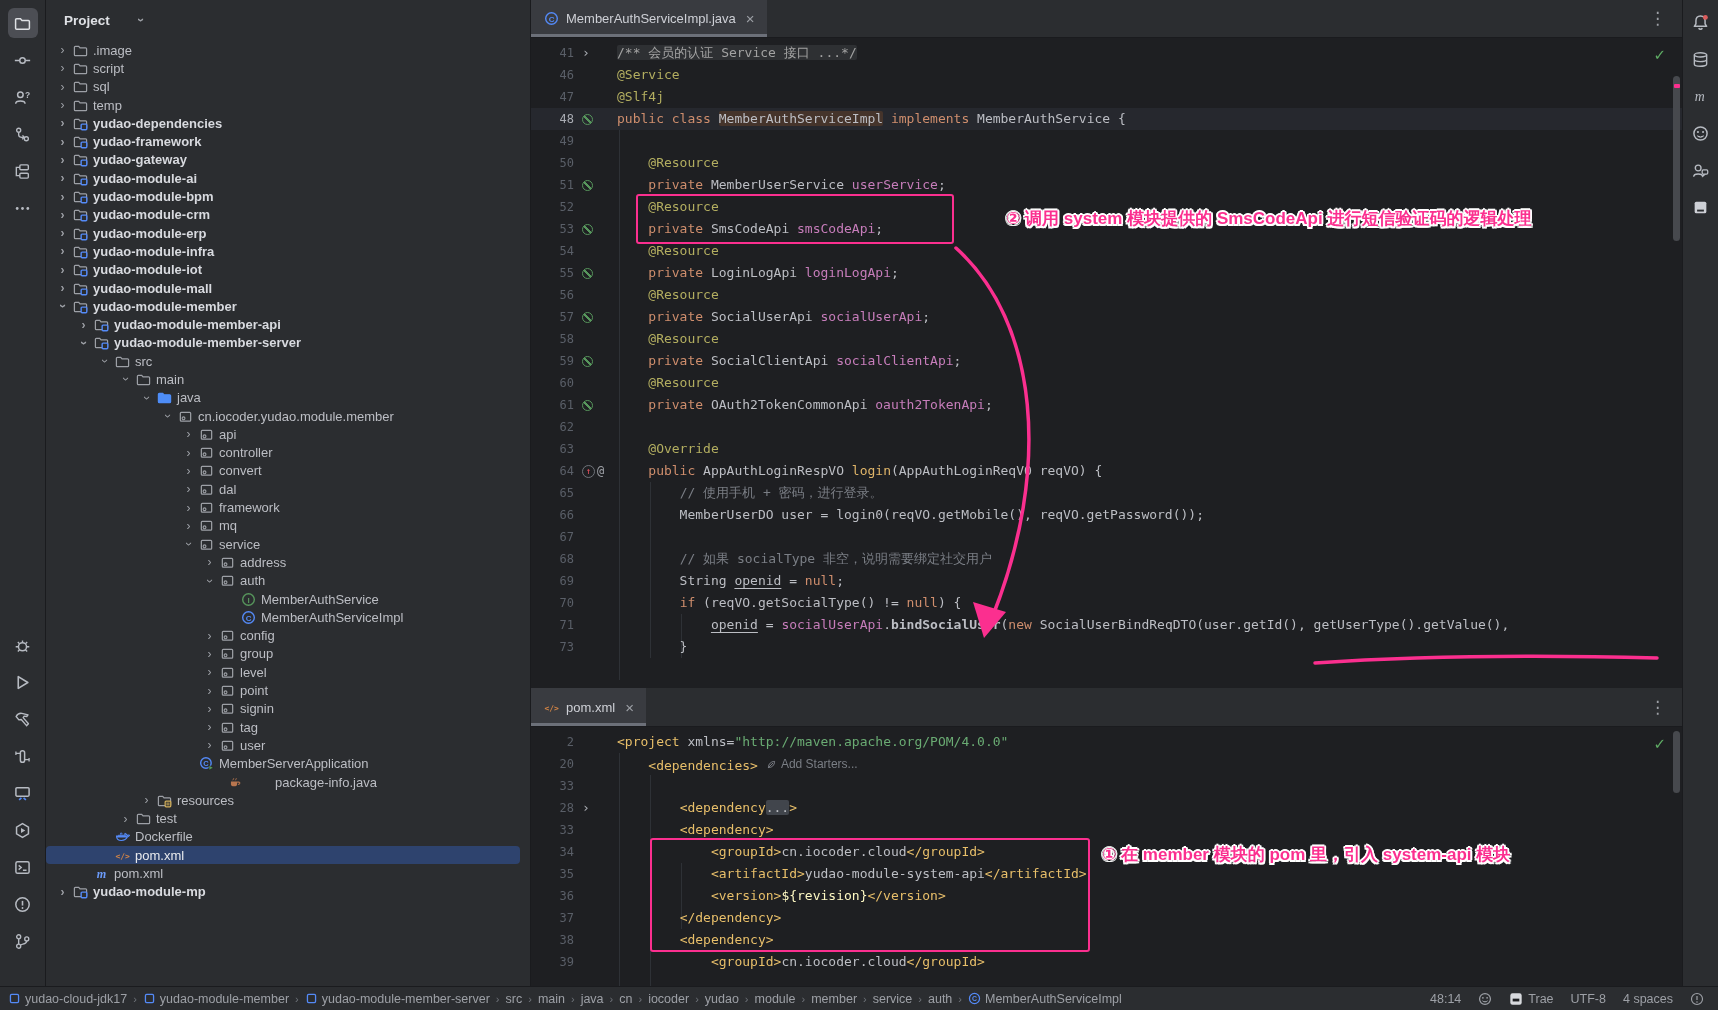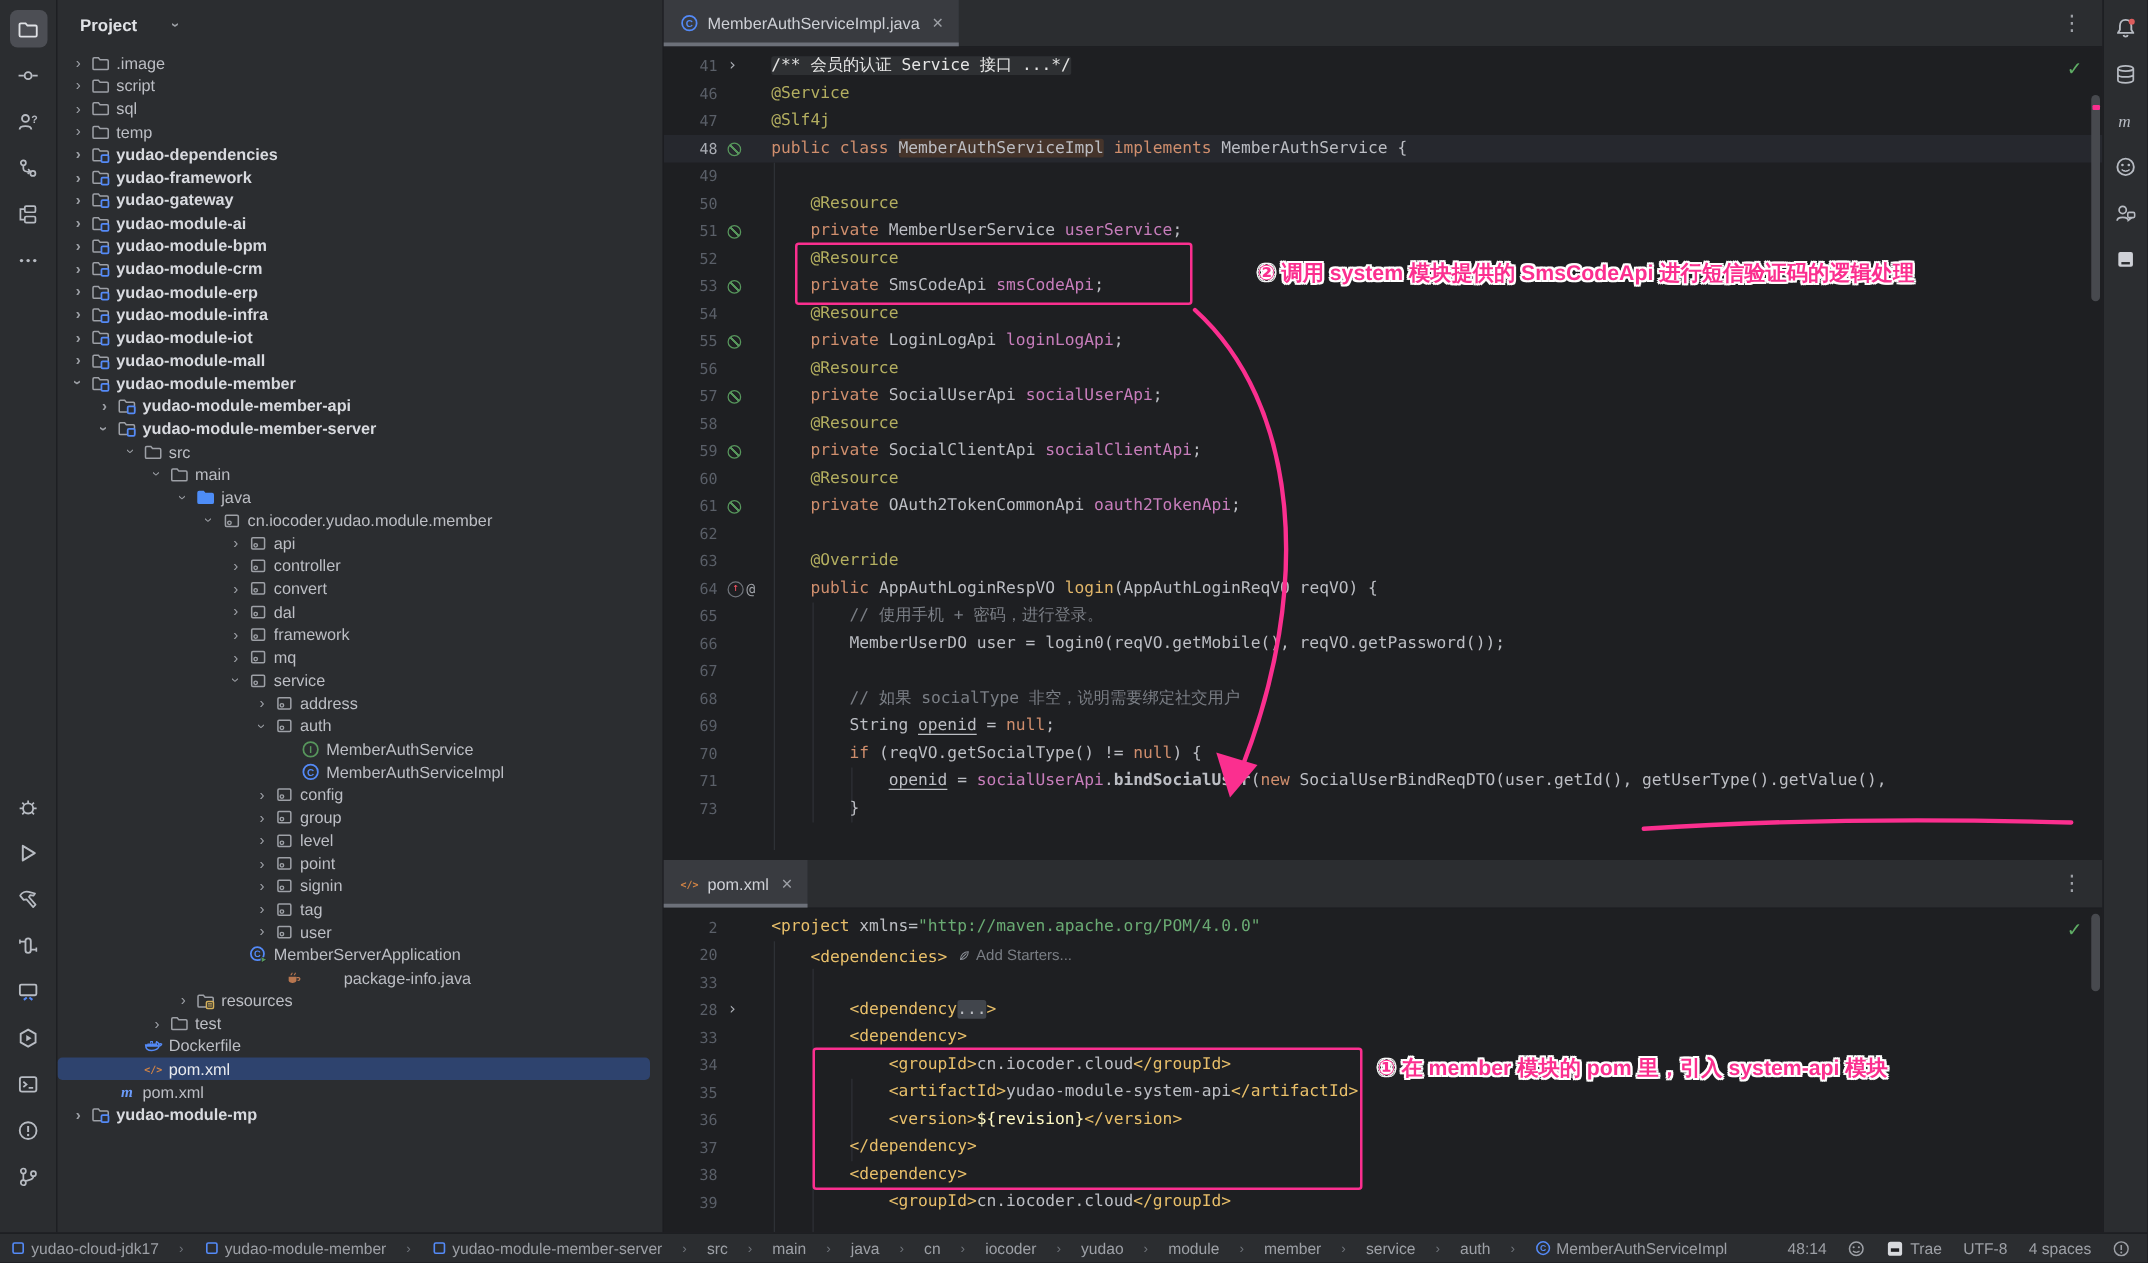--- a/index.html
+++ b/index.html
@@ -41,21 +41,21 @@
 .code-area{position:absolute;left:0;right:0;overflow:hidden;font-family:"DejaVu Sans Mono","Liberation Mono",monospace;font-size:13px;padding-top:4px}
 #java-code{top:38px;height:650px}
 #pom-code{top:727px;height:259px}
 .cl{position:relative;height:22px;line-height:22px;display:flex;white-space:pre}
 .cl.cur{background:#26282E}
 .cl .ln{width:49px;flex:none;text-align:right;color:#5A5F68;font-size:12px;padding-right:6px}
 .cl.cur .ln{color:#A9ACB3}
 .cl .gut{width:37px;flex:none;display:flex;align-items:center;gap:2px;padding-left:2px}
 .cl .txt{flex:1}
 .pln{color:#BCBEC4}.kw{color:#CF8E6D}.ann{color:#B3AE60}.fld{color:#C77DBB}.cmt{color:#7A7E85}
-.cmtf{color:#e5e5e5;background:rgba(130,135,145,.16);border-radius:2px}
+.cmtf{color:#a3a3a3;background:rgba(130,135,145,.16);border-radius:2px}
 .str{color:#6AAB73}.tag{color:#E8BF6A}.tpl{color:#fef9c3}.mth{color:#E0B569}
 .mthc{color:#BCBEC4;font-weight:700}
 .und{color:#BCBEC4;text-decoration:underline;text-underline-offset:2.5px}
 .hlid{color:#BCBEC4;background:#45342B;border-radius:2px}
 .foldbg{color:#BCBEC4;background:#41454C;border-radius:2px}
 .fa{color:#ABAEB5;font-size:13px}
 .bean{width:11px;height:11px;flex:none;border:1.6px solid #57965C;border-radius:50%;display:inline-block;background:linear-gradient(45deg,transparent 44%,#57965C 44%,#57965C 58%,transparent 58%)}
 .ovr{width:13px;height:13px;flex:none;border:1.4px solid #6F737A;border-radius:50%;color:#F75464;font-size:9px;line-height:11px;text-align:center;display:inline-block}
 .at{color:#9DA0A6;font-size:12px}
 .inlay{color:#7A7E85;font-size:12px;margin-left:8px;display:inline-flex;align-items:center;gap:4px;font-family:"Liberation Sans",sans-serif}
@@ -65,21 +65,21 @@
 .sthumb{position:absolute;width:7px;border-radius:4px;background:#47494E}
 .smark{position:absolute;width:6px;height:4px;background:var(--pink);border-radius:1px}
 .pinkbox{position:absolute;border:2.5px solid var(--pink);border-radius:3px;z-index:20;pointer-events:none}
 
 
 #right-toolbar{position:absolute;left:1682px;top:0;width:36px;height:986px;background:var(--panel);border-left:1px solid var(--line);display:flex;flex-direction:column;gap:13px;padding-top:10px;align-items:center}
 #right-toolbar .tbtn{width:28px;height:24px}
 
 
 #status-bar{position:absolute;left:0;top:986px;width:1718px;height:24px;background:var(--panel);border-top:1px solid var(--line);display:flex;align-items:center;padding:0 14px 0 8px;font-size:12.5px;color:#9DA0A6;white-space:nowrap}
-#crumbs{display:flex;align-items:center;gap:12px;overflow:hidden}
+#crumbs{display:flex;align-items:center;gap:2px;overflow:hidden}
 .crumb{display:flex;align-items:center;gap:4px}
 .crumb svg{width:13px;height:13px}
 .csep{color:#6F737A;font-size:11px;margin:0 4px}
 #status-right{margin-left:auto;display:flex;align-items:center;gap:17px}
 .sitem{display:flex;align-items:center;gap:5px}
 .sitem svg{width:14px;height:14px}
 
 
 #overlay{position:absolute;left:0;top:0;width:1718px;height:1010px;z-index:30;pointer-events:none}
 .callout{position:absolute;z-index:31;font-weight:700;font-size:17px;white-space:nowrap;color:var(--pink);pointer-events:none;

